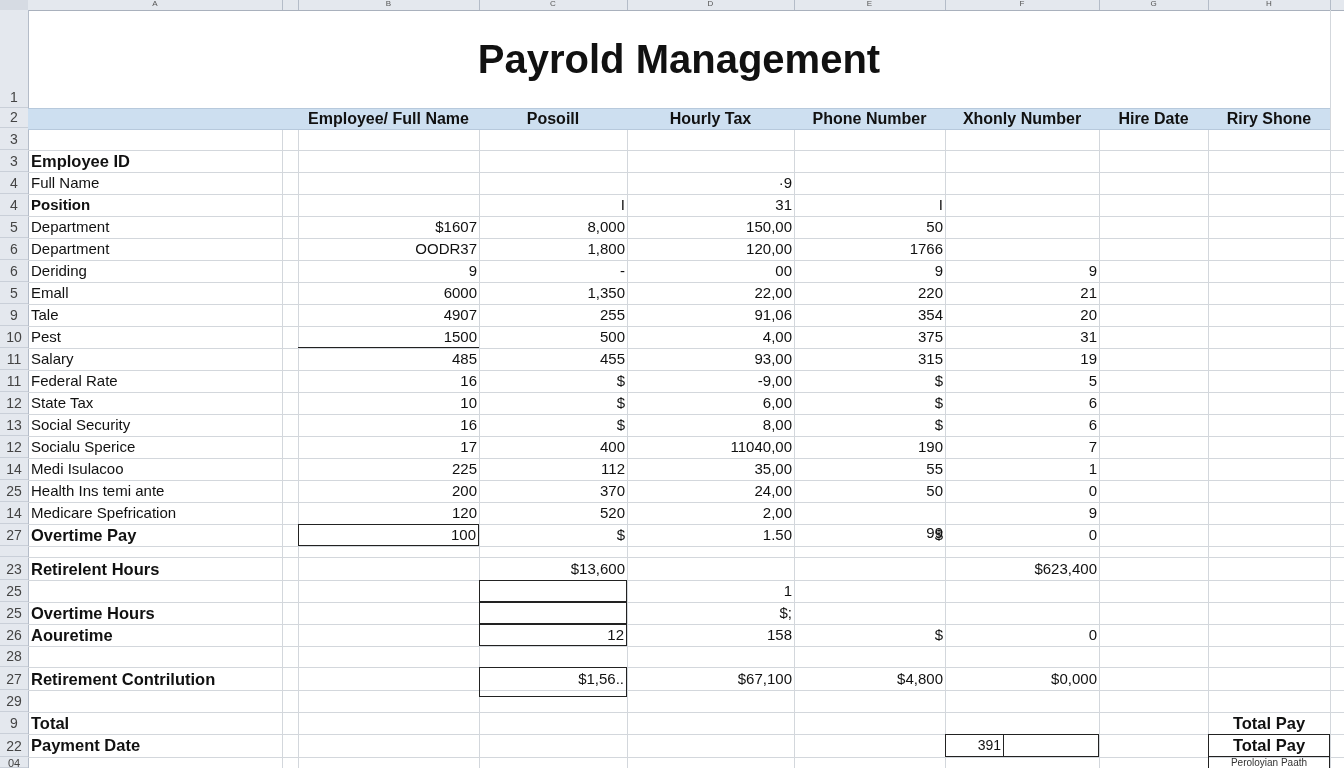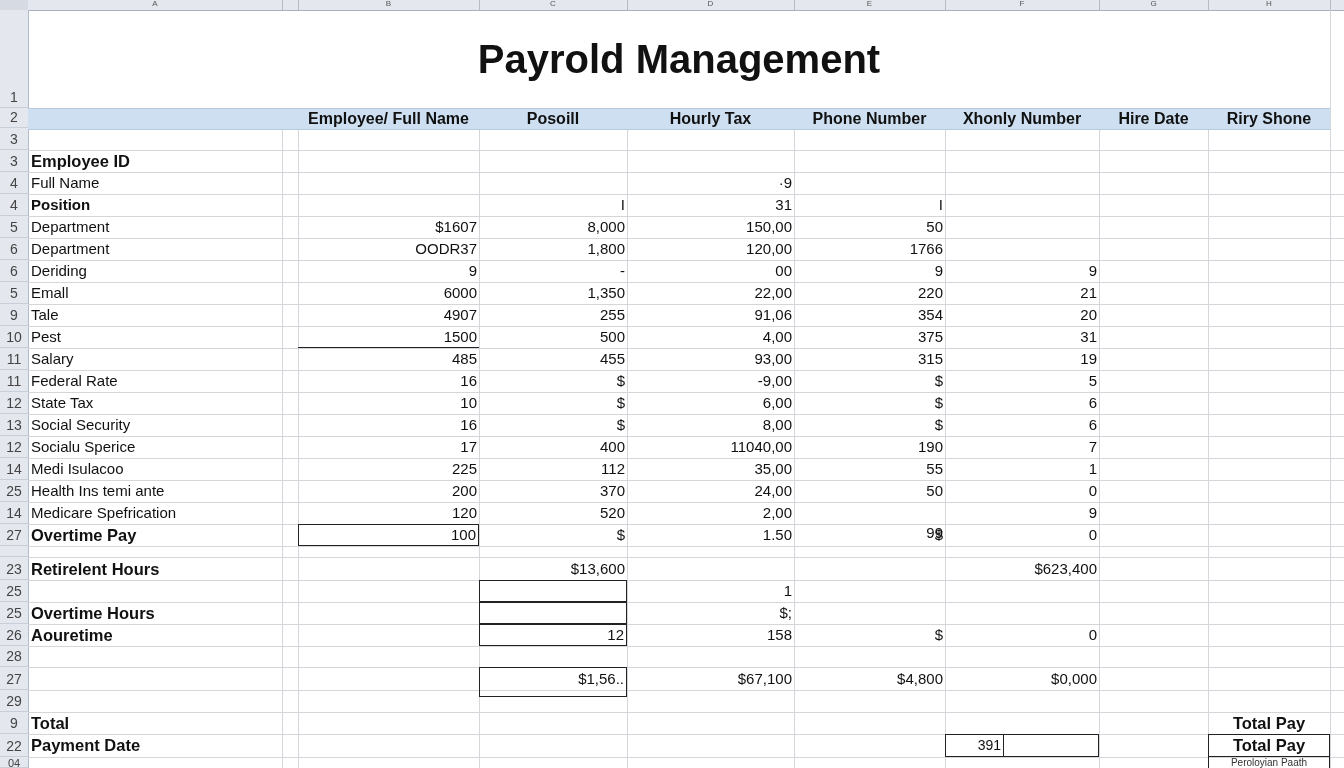--- a/index.html
+++ b/index.html
@@ -264,20 +264,21 @@
   <div class="cell lbl b" style="top:592px">Overtime Hours</div>
   <div class="cell box" style="top:592px;left:451px;width:148px;height:22px"></div>
   <div class="cell num" style="top:592px;left:599px;width:167px">$;</div>
 
   <div class="cell lbl b" style="top:614px">Aouretime</div>
   <div class="cell box num" style="top:614px;left:451px;width:148px;height:22px;line-height:20px">12</div>
   <div class="cell num" style="top:614px;left:599px;width:167px">158</div>
   <div class="cell num" style="top:614px;left:766px;width:151px">$</div>
   <div class="cell num" style="top:614px;left:917px;width:154px">0</div>
 
+  <div class="cell lbl b" style="top:657px;line-height:24px">Retirement Contrilution</div>
   <div class="cell box num" style="top:657px;left:451px;width:148px;height:30px;line-height:21px">$1,56..</div>
   <div class="cell num" style="top:657px;left:599px;width:167px;line-height:24px">$67,100</div>
   <div class="cell num" style="top:657px;left:766px;width:151px;line-height:24px">$4,800</div>
   <div class="cell num" style="top:657px;left:917px;width:154px;line-height:24px">$0,000</div>
 
   <div class="cell lbl b" style="top:702px">Total</div>
   <div class="cell b" style="top:702px;left:1180px;width:122px;text-align:center">Total Pay</div>
 
   <div class="cell lbl b" style="top:724px;line-height:23px">Payment Date</div>
   <div class="cell box num" style="top:724px;left:917px;width:59px;height:23px;line-height:21px;font-size:14px">391</div>

